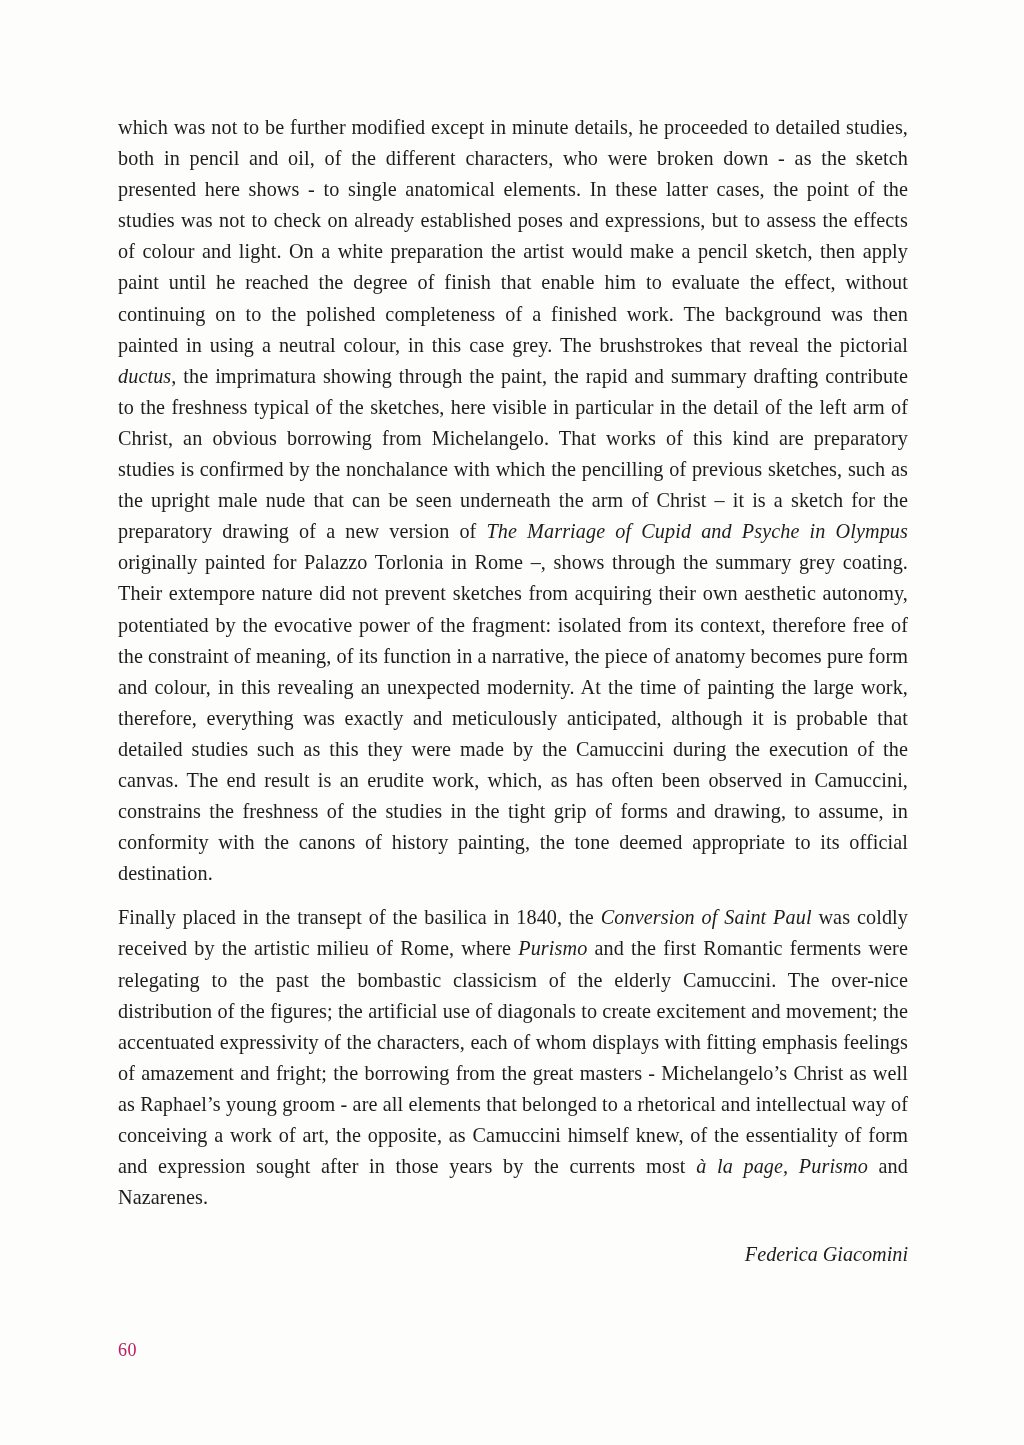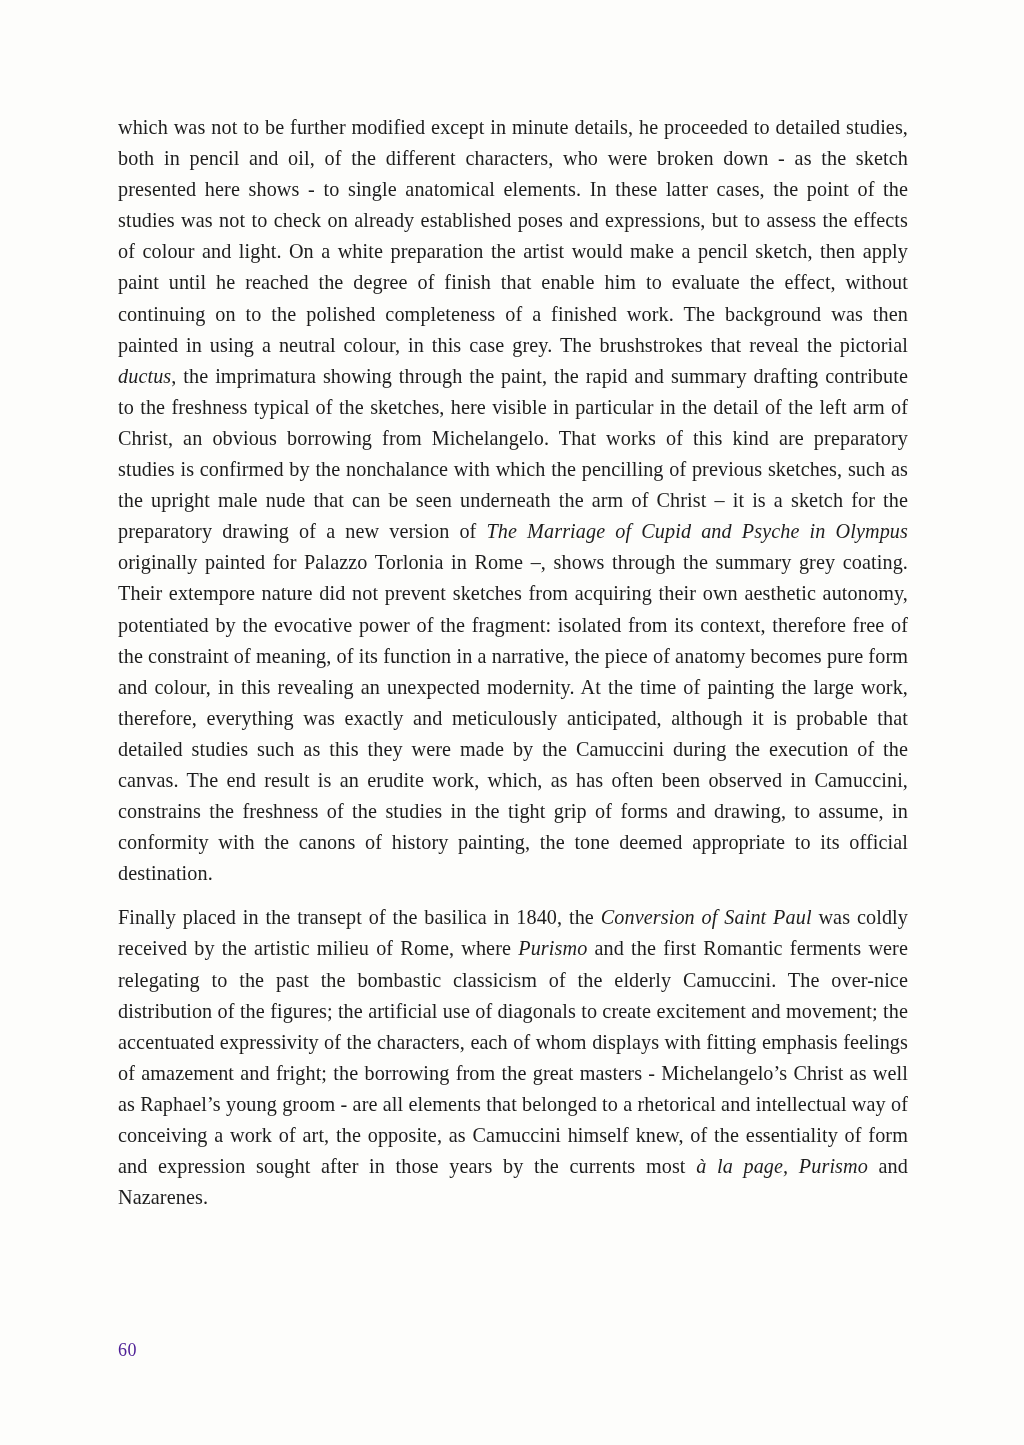--- a/index.html
+++ b/index.html
@@ -48,31 +48,32 @@
     text-align: right;
     font-style: italic;
     color: #1d1d1d;
   }
   .folio {
     position: absolute;
     left: 118px;
     top: 1340px;
     font-size: 18px;
     letter-spacing: 0.5px;
-    color: #4c1d95;
+    color: #be185d;
   }
   i {
     font-style: italic;
   }
 </style>
 </head>
 <body>
 
 <div class="page">
 
   <div class="body-column">
     <p class="para"><span>which was not to be further modified except in minute details, he proceeded to detailed studies, both in pencil and oil, of the different characters, who were broken down - as the sketch presented here shows - to single anatomical elements. In these latter cases, the point of the studies was not to check on already established poses and expressions, but to assess the effects of colour and light. On a white preparation the artist would make a pencil sketch, then apply paint until he reached the degree of finish that enable him to evaluate the effect, without continuing on to the polished completeness of a finished work. The background was then painted in using a neutral colour, in this case grey. The brushstrokes that reveal the pictorial </span><i>ductus</i><span>, the imprimatura showing through the paint, the rapid and summary drafting contribute to the freshness typical of the sketches, here visible in particular in the detail of the left arm of Christ, an obvious borrowing from Michelangelo. That works of this kind are preparatory studies is confirmed by the nonchalance with which the pencilling of previous sketches, such as the upright male nude that can be seen underneath the arm of Christ – it is a sketch for the preparatory drawing of a new version of </span><i>The Marriage of Cupid and Psyche in Olympus</i><span> originally painted for Palazzo Torlonia in Rome –, shows through the summary grey coating. Their extempore nature did not prevent sketches from acquiring their own aesthetic autonomy, potentiated by the evocative power of the fragment: isolated from its context, therefore free of the constraint of meaning, of its function in a narrative, the piece of anatomy becomes pure form and colour, in this revealing an unexpected modernity. At the time of painting the large work, therefore, everything was exactly and meticulously anticipated, although it is probable that detailed studies such as this they were made by the Camuccini during the execution of the canvas. The end result is an erudite work, which, as has often been observed in Camuccini, constrains the freshness of the studies in the tight grip of forms and drawing, to assume, in conformity with the canons of history painting, the tone deemed appropriate to its official destination.</span></p>
     <p class="para"><span>Finally placed in the transept of the basilica in 1840, the </span><i>Conversion of Saint Paul</i><span> was coldly received by the artistic milieu of Rome, where </span><i>Purismo</i><span> and the first Romantic ferments were relegating to the past the bombastic classicism of the elderly Camuccini. The over-nice distribution of the figures; the artificial use of diagonals to create excitement and movement; the accentuated expressivity of the characters, each of whom displays with fitting emphasis feelings of amazement and fright; the borrowing from the great masters -  Michelangelo’s Christ as well as Raphael’s young groom - are all elements that belonged to a rhetorical and intellectual way of conceiving a work of art, the opposite, as Camuccini himself knew, of the essentiality of form and expression sought after in those years by the currents most </span><i>à la page, Purismo</i><span> and Nazarenes.</span></p>
+    <div class="signature">Federica Giacomini</div>
   </div>
 
   <div class="folio">60</div>
 
 </div>
 
 </body></html>

